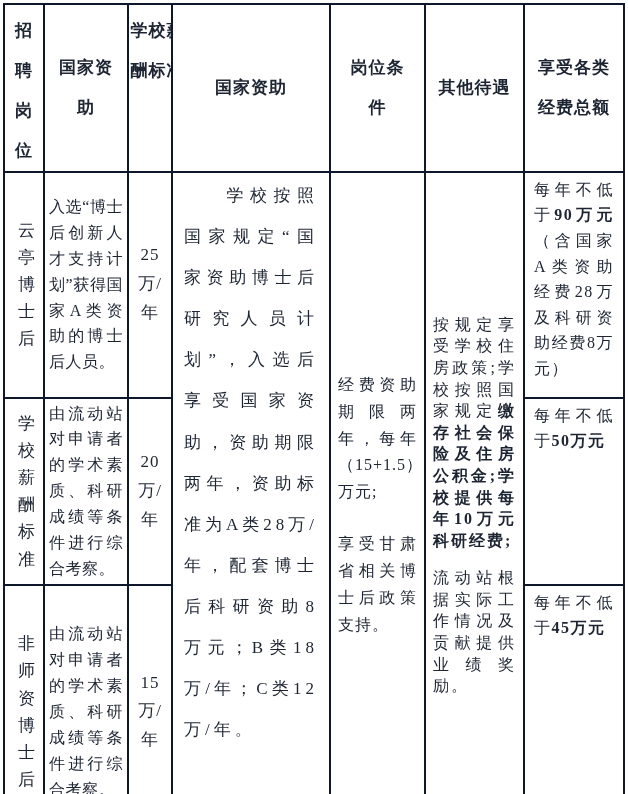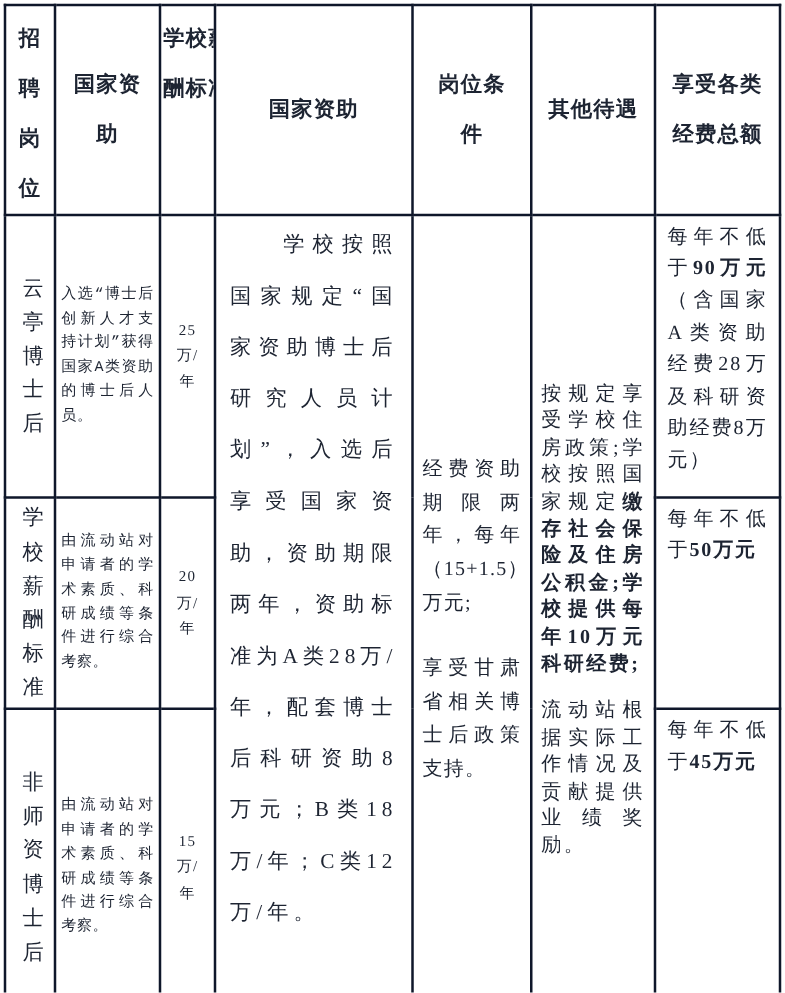--- a/index.html
+++ b/index.html
@@ -13,23 +13,23 @@
   col.c1{width:40px}col.c2{width:84px}col.c3{width:44px}col.c4{width:158px}
   col.c5{width:95px}col.c6{width:99px}col.c7{width:100px}
   
   th{font-weight:bold;font-size:17px;line-height:2.35;text-align:center;letter-spacing:1px;}
   th.top{vertical-align:top;padding-top:6px;}
   .hin{display:inline-block;}
   .w20{width:20px}.w40{width:57px}.w56{width:56px}.w76{width:76px}
   
   td.pos{text-align:right;font-size:17px;line-height:1.6;padding:0 10px;}
   td.pos .hin{width:20px;}
-  td.cond{font-size:12px;line-height:1.62;letter-spacing:.5px;
-          text-align:justify;padding:2px 4px;font-family:Liberation Mono, monospace;}
-  td.salary{text-align:center;font-size:12px;line-height:1.7;letter-spacing:1px;}
+  td.cond{font-size:16px;line-height:1.62;letter-spacing:.5px;
+          text-align:justify;padding:2px 4px;}
+  td.salary{text-align:center;font-size:17px;line-height:1.7;letter-spacing:1px;}
   td.salary .hin{width:30px;}
   td.national{vertical-align:top;font-size:17px;line-height:2.42;letter-spacing:4px;
               text-align:justify;padding:2px 11px 0 11px;}
   td.national .flow{text-indent:2.5em;max-height:616px;overflow:hidden;}
   td.gansu{font-size:16px;line-height:1.68;letter-spacing:1px;padding:0 7px;text-align:justify;}
   td.gansu .p2{margin-top:25px;}
   td.other{font-size:16px;line-height:1.35;letter-spacing:2px;padding:0 7px;text-align:justify;}
   td.total{vertical-align:top;font-size:16px;line-height:1.6;letter-spacing:1.5px;
            padding:4px 9px 15px 9px;text-align:justify;}
   .bold{font-weight:bold;}

